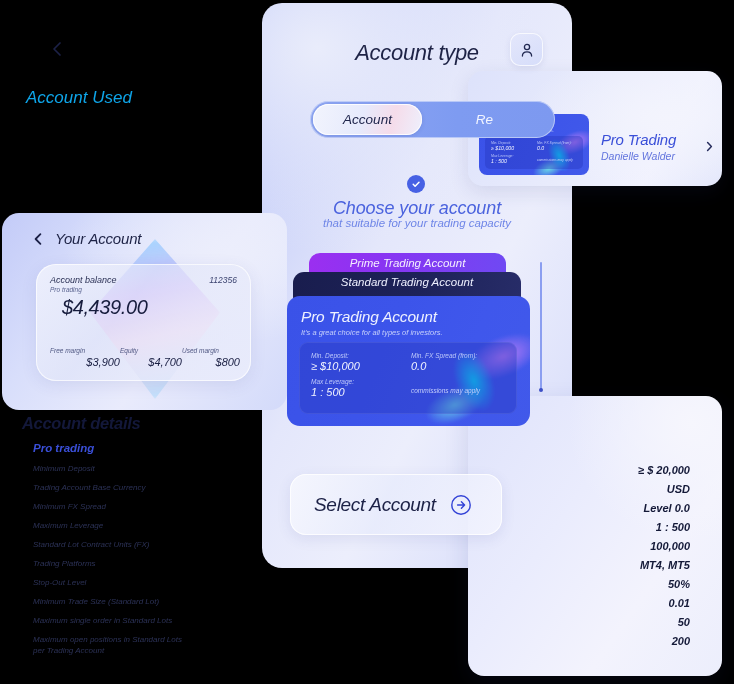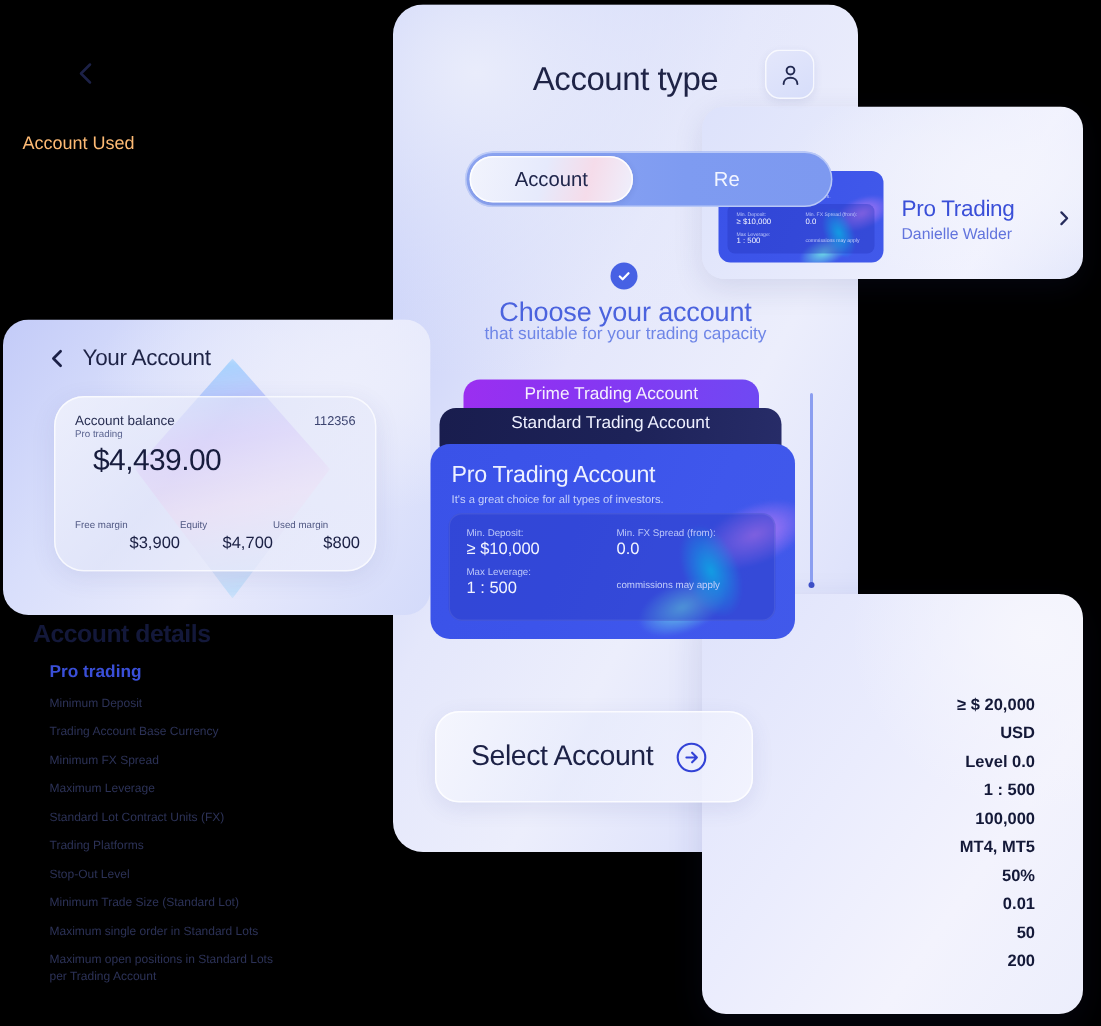--- a/index.html
+++ b/index.html
@@ -2,21 +2,21 @@
 <html><head>
 <meta charset="utf-8">
 <style>
   * { box-sizing: border-box; margin: 0; padding: 0; }
   html, body {
     width: 734px; height: 684px;
     background: #000;
     font-family: "Liberation Sans", sans-serif;
     overflow: hidden;
   }
-  #stage { position: relative; width: 734px; height: 684px; }
+  #stage { position: relative; width: 734px; height: 684px; font-style: italic; }
 
   
   .phone {
     position: absolute; left: 262px; top: 3px; width: 310px; height: 565px;
     border-radius: 20px;
     background:
       radial-gradient(120% 60% at 18% 8%, #e9ecfb 0%, rgba(233,236,251,0) 60%),
       linear-gradient(118deg, #b9c4f7 0%, #c9d1f9 16%, #e4e7fb 40%, #eceefc 62%, #dfe3fb 82%, #cdd5f8 100%);
     overflow: hidden;
   }
@@ -184,21 +184,21 @@
   
   .used-panel {
     position: absolute; left: 468px; top: 71px; width: 254px; height: 115px;
     border-radius: 15px;
     background:
       radial-gradient(80% 90% at 78% 40%, #f3f4fd 0%, rgba(243,244,253,0) 70%),
       linear-gradient(120deg,#dde2fb 0%,#e8ebfc 45%,#f1f2fe 75%,#e3e7fb 100%);
     box-shadow: 0 6px 20px rgba(40,50,120,.12);
     overflow: hidden;
   }
-  .used-title { position:absolute; left:15px; top:88px; font-size:12px; color:#fdba74; }
+  .used-title { position:absolute; left:26px; top:88px; font-size:17px; color:#0ea5e9; }
   .mini-card {
     position:absolute; left:479px; top:114px; width:110px; height:61px;
     border-radius:8px;
     background: linear-gradient(112deg,#3a52e8 0%,#3d55ea 50%,#4159ea 100%);
     overflow:hidden;
   }
   .mini-card .holo {
     position:absolute; right:-14px; top:16px; width:80px; height:52px;
     background:
       radial-gradient(16px 28px at 46% 46%, rgba(0,240,255,.95) 0%, rgba(0,200,255,0) 62%),

